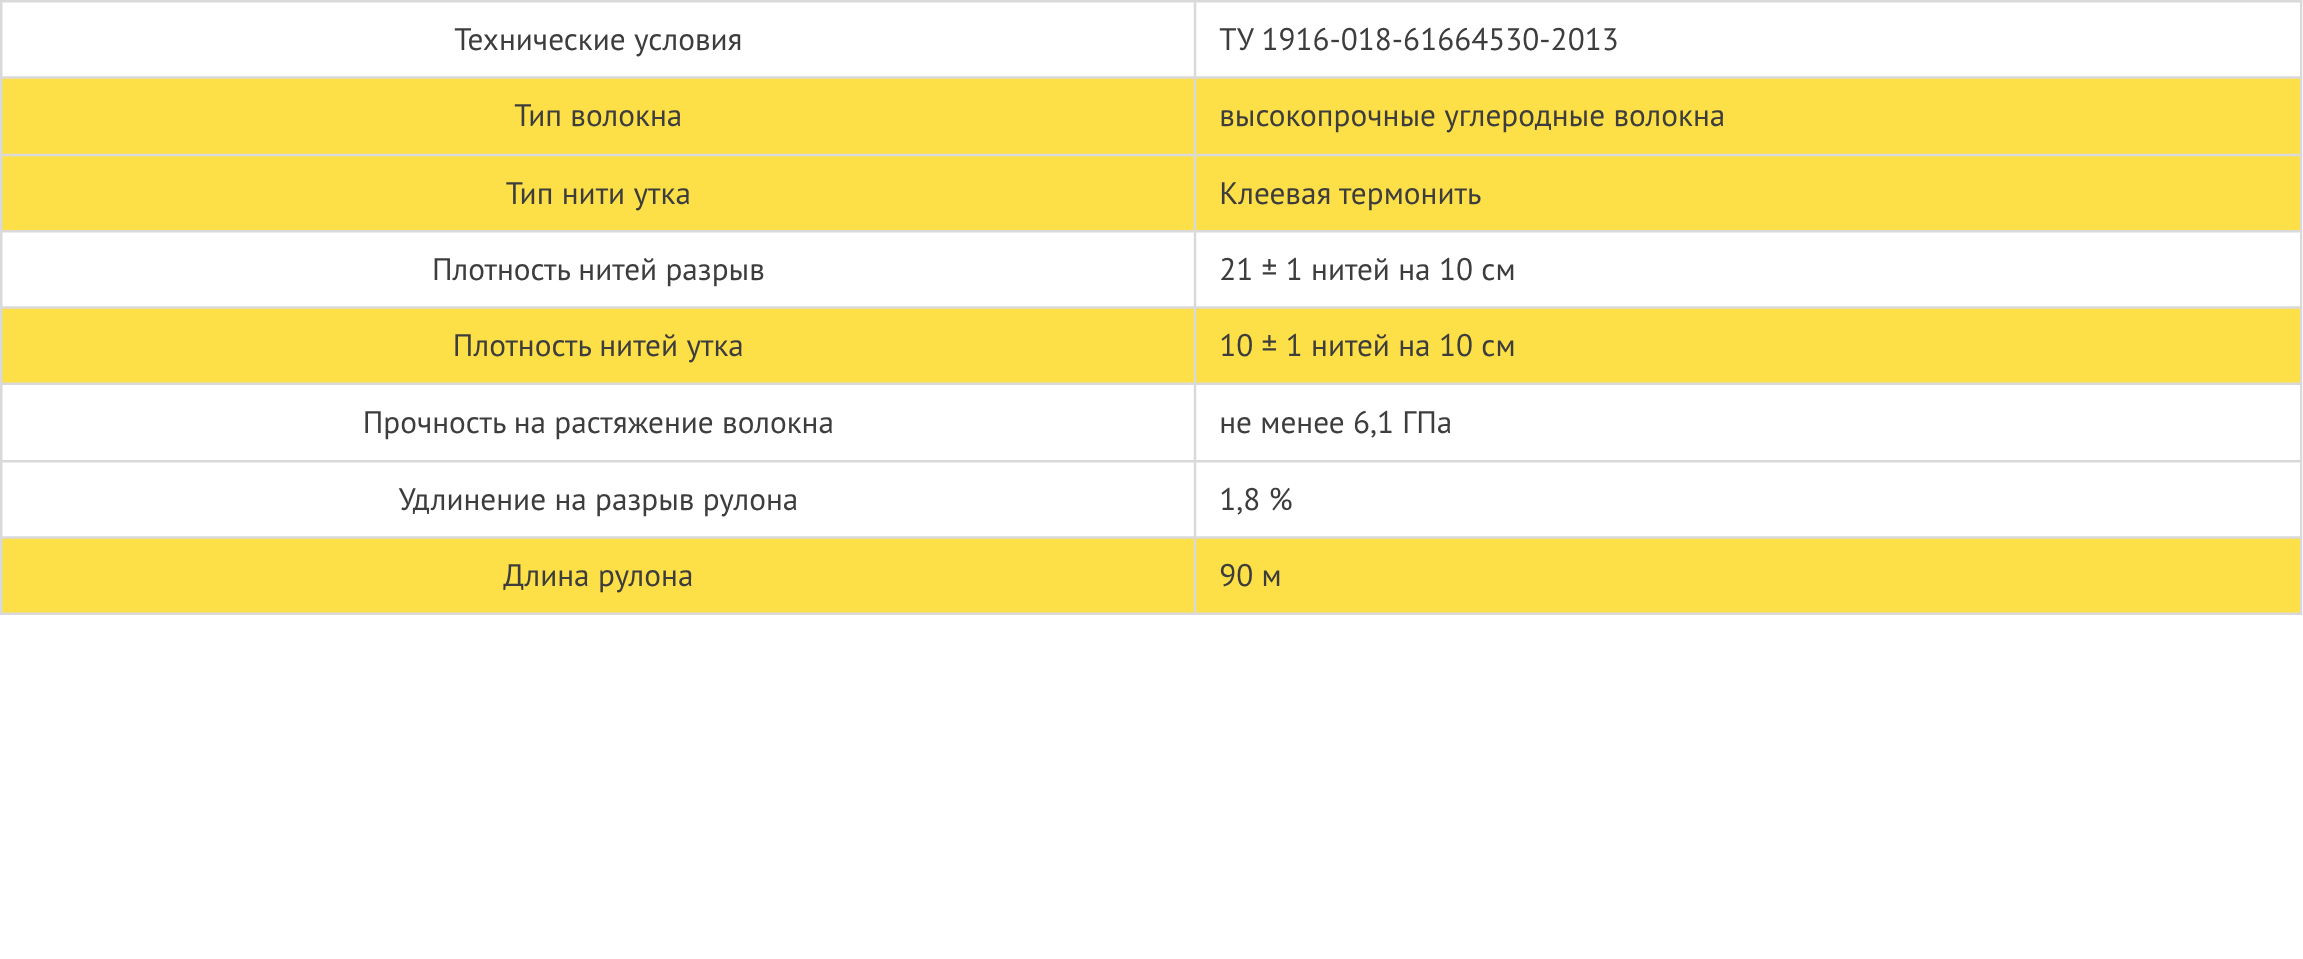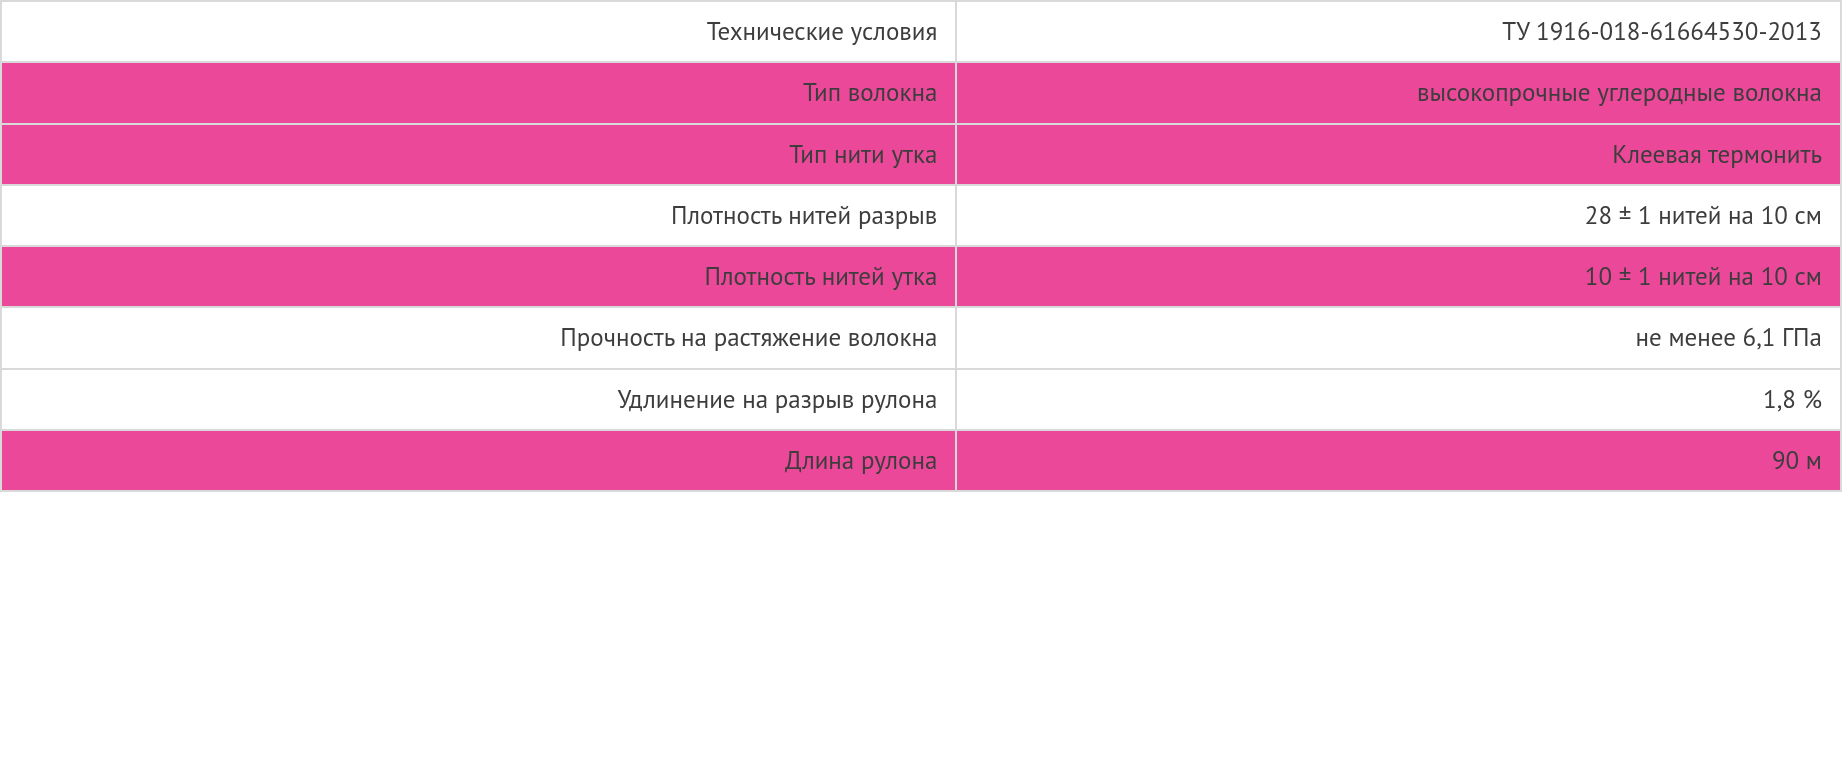--- a/index.html
+++ b/index.html
@@ -17,28 +17,28 @@
     border: 2px solid #d9d9d9;
   }
   .spec-table td {
     border: 2px solid #d9d9d9;
     padding: 14px 18px;
     vertical-align: middle;
     line-height: 1.25;
   }
   .spec-table td.label {
     width: 52%;
-    text-align: right;
+    text-align: center;
   }
   .spec-table td.value {
     width: 48%;
-    text-align: right;
+    text-align: left;
   }
   .spec-table tr.alt td {
-    background: #ec4899;
+    background: #fde047;
   }
 </style>
 </head>
 <body>
 
 <table class="spec-table">
   <tbody>
     <tr>
       <td class="label">Технические условия</td>
       <td class="value">ТУ 1916-018-61664530-2013</td>
@@ -46,21 +46,21 @@
     <tr class="alt">
       <td class="label">Тип волокна</td>
       <td class="value">высокопрочные углеродные волокна</td>
     </tr>
     <tr class="alt">
       <td class="label">Тип нити утка</td>
       <td class="value">Клеевая термонить</td>
     </tr>
     <tr>
       <td class="label">Плотность нитей разрыв</td>
-      <td class="value">28 ± 1 нитей на 10 см</td>
+      <td class="value">21 ± 1 нитей на 10 см</td>
     </tr>
     <tr class="alt">
       <td class="label">Плотность нитей утка</td>
       <td class="value">10 ± 1 нитей на 10 см</td>
     </tr>
     <tr>
       <td class="label">Прочность на растяжение волокна</td>
       <td class="value">не менее 6,1 ГПа</td>
     </tr>
     <tr>

